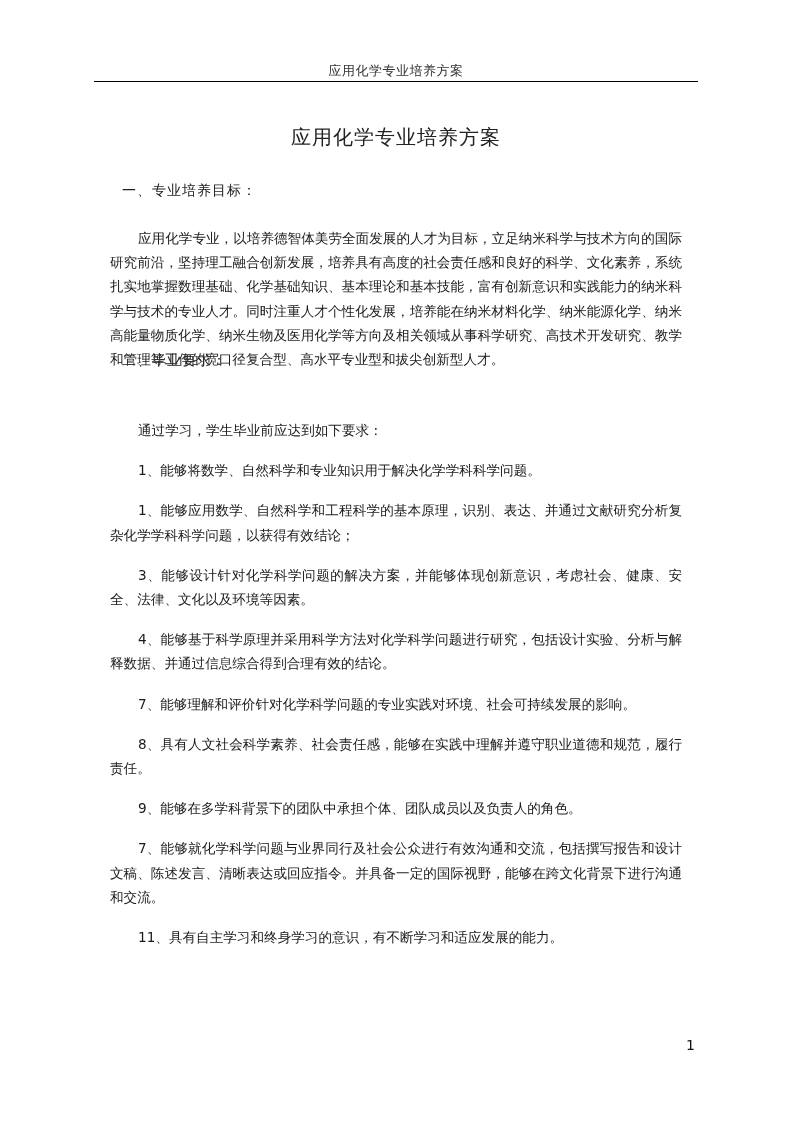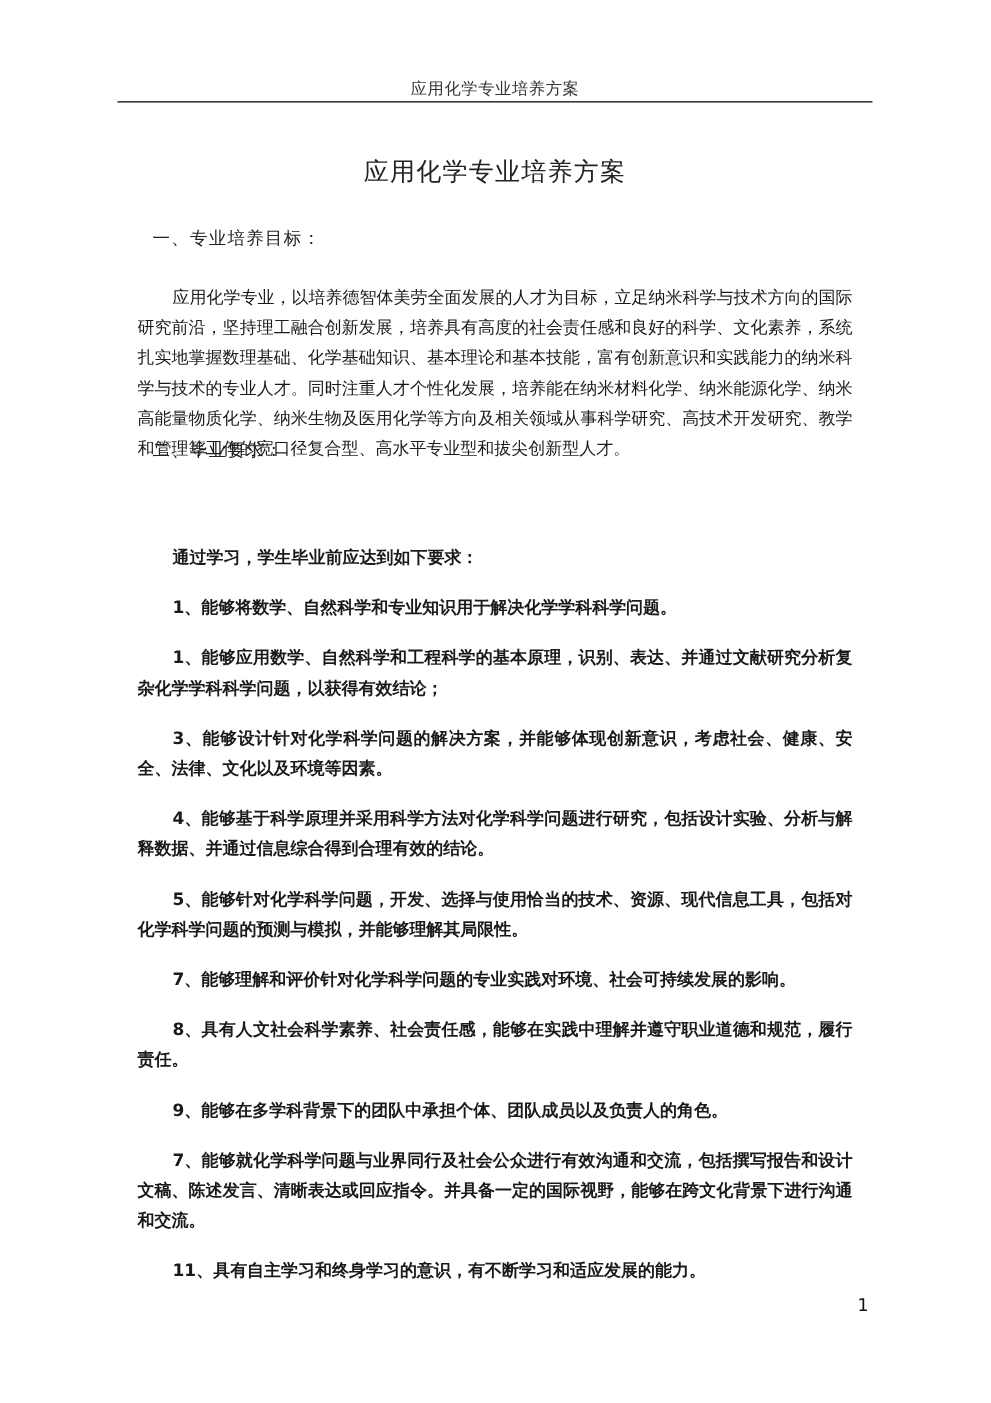--- a/index.html
+++ b/index.html
@@ -62,21 +62,21 @@
       font-size: 13.6px;
       line-height: 24.2px;
       color: #1a1a1a;
       text-align: justify;
     }
     .body-block p {
       margin: 16px;
       text-indent: 28px;
     }
     #goal-block { top: 210px; }
-    #req-block { top: 418px; font-weight: bold; }
+    #req-block { top: 402px; }
     .page-number {
       position: absolute;
       left: 686px;
       top: 1037px;
       font-size: 14px;
       color: #111;
     }
   </style>
 </head>
 <body>
@@ -93,21 +93,20 @@
 </div>
 
 <div id="h2" class="section-heading">二、毕业要求：</div>
 
 <div id="req-block" class="body-block">
   <p>通过学习，学生毕业前应达到如下要求：</p>
   <p>1、能够将数学、自然科学和专业知识用于解决化学学科科学问题。</p>
   <p>1、能够应用数学、自然科学和工程科学的基本原理，识别、表达、并通过文献研究分析复杂化学学科科学问题，以获得有效结论；</p>
   <p>3、能够设计针对化学科学问题的解决方案，并能够体现创新意识，考虑社会、健康、安全、法律、文化以及环境等因素。</p>
   <p>4、能够基于科学原理并采用科学方法对化学科学问题进行研究，包括设计实验、分析与解释数据、并通过信息综合得到合理有效的结论。</p>
-  <p>5、能够针对化学科学问题，开发、选择与使用恰当的技术、资源、现代信息工具，包括对化学科学问题的预测与模拟，并能够理解其局限性。</p>
   <p>7、能够理解和评价针对化学科学问题的专业实践对环境、社会可持续发展的影响。</p>
   <p>8、具有人文社会科学素养、社会责任感，能够在实践中理解并遵守职业道德和规范，履行责任。</p>
   <p>9、能够在多学科背景下的团队中承担个体、团队成员以及负责人的角色。</p>
   <p>7、能够就化学科学问题与业界同行及社会公众进行有效沟通和交流，包括撰写报告和设计文稿、陈述发言、清晰表达或回应指令。并具备一定的国际视野，能够在跨文化背景下进行沟通和交流。</p>
   <p>11、具有自主学习和终身学习的意识，有不断学习和适应发展的能力。</p>
 </div>
 
 <div class="page-number">1</div>
 
 </body></html>

